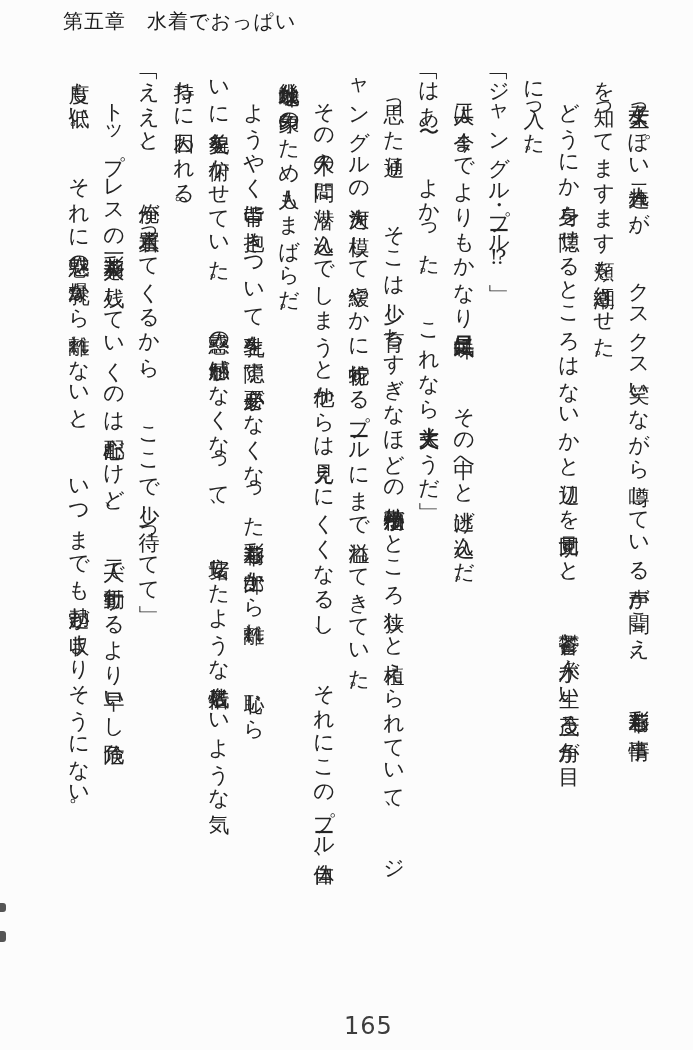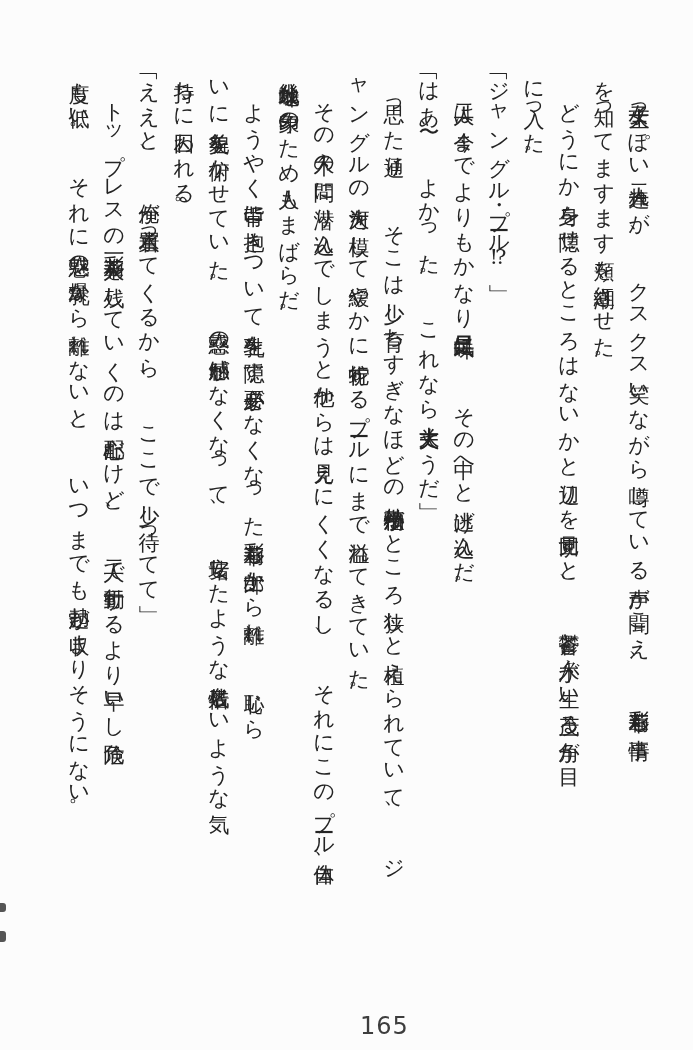--- a/index.html
+++ b/index.html
@@ -39,21 +39,21 @@
   }
   .text-line {
     margin: 0;
     padding: 0;
     line-height: 35px;
     white-space: nowrap;
   }
   .page-number {
     position: absolute;
     top: 1012px;
-    left: 360px;
+    left: 344px;
     font-family: "DejaVu Sans", "Liberation Sans", sans-serif;
     font-size: 24px;
     letter-spacing: 1px;
     color: #3d3d3d;
   }
   .scan-mark {
     position: absolute;
     left: 0;
     width: 6px;
     background: #2a2a2a;
@@ -61,20 +61,21 @@
     border-radius: 0 3px 3px 0;
   }
   .scan-mark-1 { top: 903px; height: 9px; }
   .scan-mark-2 { top: 931px; height: 11px; }
 </style>
 </head>
 <body>
 
 <div class="page">
 
+  <div class="chapter-header">第五章　水着でおっぱい</div>
 
   <div class="body-text">
     <p class="text-line">　女子大生っぽい二人連れが、　クスクス笑いながら噂している声が聞こえ、　彩莉華も事情</p>
     <p class="text-line">を知ってますます頬を紅潮させた。</p>
     <p class="text-line">　どうにか身を隠せるところはないかと辺りを見回すと、　鬱蒼と木々が生い茂る一角が目</p>
     <p class="text-line">に入った。</p>
     <p class="text-line">「ジャングル・プール⁉」</p>
     <p class="text-line">　二人は今までよりもかなり早足気味に、　その中へと逃げ込んだ。</p>
     <p class="text-line">「はあ〜、　よかった。　これなら大丈夫そうだ」</p>
     <p class="text-line">　思った通り、　そこは少し育ちすぎなほどの熱帯植物がところ狭しと植えられていて、　ジ</p>

